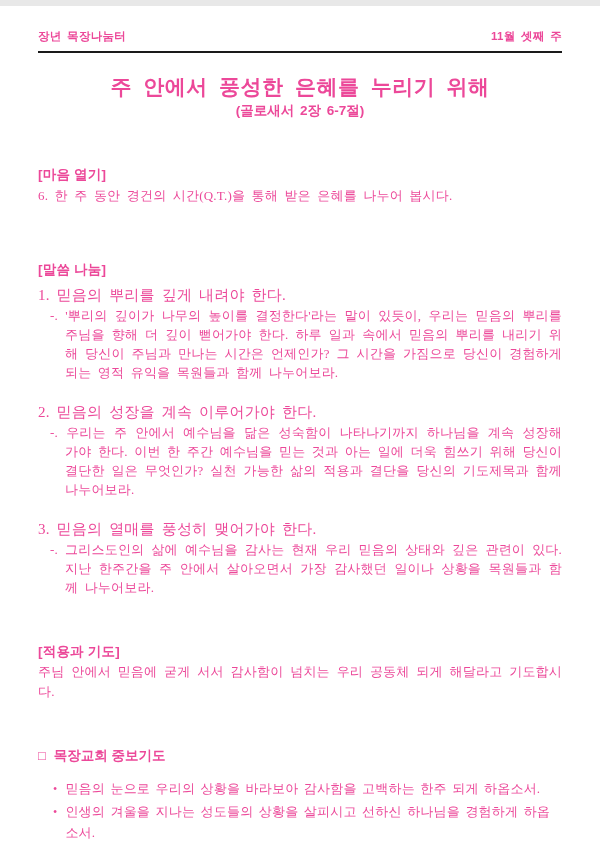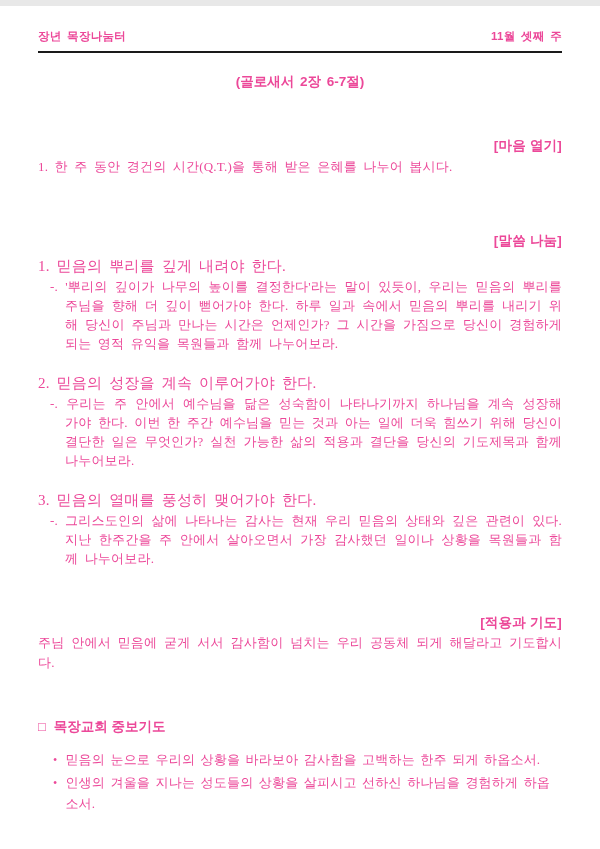--- a/index.html
+++ b/index.html
@@ -53,21 +53,20 @@
     text-align: center;
   }
 
   
   .section-heading {
     font-family: "Liberation Sans", "DejaVu Sans", sans-serif;
     font-weight: bold;
     font-size: 13.5px;
     line-height: 18px;
     letter-spacing: 0.2px;
-    text-align: right;
   }
   .body-text {
     font-size: 13px;
     line-height: 20px;
     letter-spacing: 0.2px;
     word-spacing: 3px;
     text-align: justify;
   }
   .sec-heart { margin-top: 47px; }
   .sec-heart .body-text { margin-top: 2px; }
@@ -123,44 +122,45 @@
 <div class="page">
   <div class="content">
 
     <div class="doc-header">
       <span>장년 목장나눔터</span>
       <span>11월 셋째 주</span>
     </div>
     <hr class="header-rule">
 
     <div class="title-block">
+      <div class="doc-title">주 안에서 풍성한 은혜를 누리기 위해</div>
       <div class="doc-subtitle">(골로새서 2장 6-7절)</div>
     </div>
 
     <div class="sec-heart">
       <div class="section-heading">[마음 열기]</div>
-      <p class="body-text">1. 한 주 동안 경건의 시간(Q.T.)을 통해 받은 은혜를 나누어 봅시다.</p>
+      <p class="body-text">6. 한 주 동안 경건의 시간(Q.T.)을 통해 받은 은혜를 나누어 봅시다.</p>
     </div>
 
     <div class="sec-word">
       <div class="section-heading">[말씀 나눔]</div>
 
       <div class="point">
         <div class="point-title">1. 믿음의 뿌리를 깊게 내려야 한다.</div>
         <p class="point-detail">-. '뿌리의 깊이가 나무의 높이를 결정한다'라는 말이 있듯이, 우리는 믿음의 뿌리를 주님을 향해 더 깊이 뻗어가야 한다. 하루 일과 속에서 믿음의 뿌리를 내리기 위해 당신이 주님과 만나는 시간은 언제인가? 그 시간을 가짐으로 당신이 경험하게 되는 영적 유익을 목원들과 함께 나누어보라.</p>
       </div>
 
       <div class="point">
         <div class="point-title">2. 믿음의 성장을 계속 이루어가야 한다.</div>
         <p class="point-detail">-. 우리는 주 안에서 예수님을 닮은 성숙함이 나타나기까지 하나님을 계속 성장해 가야 한다. 이번 한 주간 예수님을 믿는 것과 아는 일에 더욱 힘쓰기 위해 당신이 결단한 일은 무엇인가? 실천 가능한 삶의 적용과 결단을 당신의 기도제목과 함께 나누어보라.</p>
       </div>
 
       <div class="point">
         <div class="point-title">3. 믿음의 열매를 풍성히 맺어가야 한다.</div>
-        <p class="point-detail">-. 그리스도인의 삶에 나타나는 감사는 현재 우리 믿음의 상태와 깊은 관련이 있다. 지난 한주간을 주 안에서 살아오면서 가장 감사했던 일이나 상황을 목원들과 함께 나누어보라.</p>
+        <p class="point-detail">-. 그리스도인의 삶에 예수님을 감사는 현재 우리 믿음의 상태와 깊은 관련이 있다. 지난 한주간을 주 안에서 살아오면서 가장 감사했던 일이나 상황을 목원들과 함께 나누어보라.</p>
       </div>
     </div>
 
     <div class="sec-apply">
       <div class="section-heading">[적용과 기도]</div>
       <p class="body-text">주님 안에서 믿음에 굳게 서서 감사함이 넘치는 우리 공동체 되게 해달라고 기도합시다.</p>
     </div>
 
     <div class="sec-intercession">
       <div class="intercession-heading">

